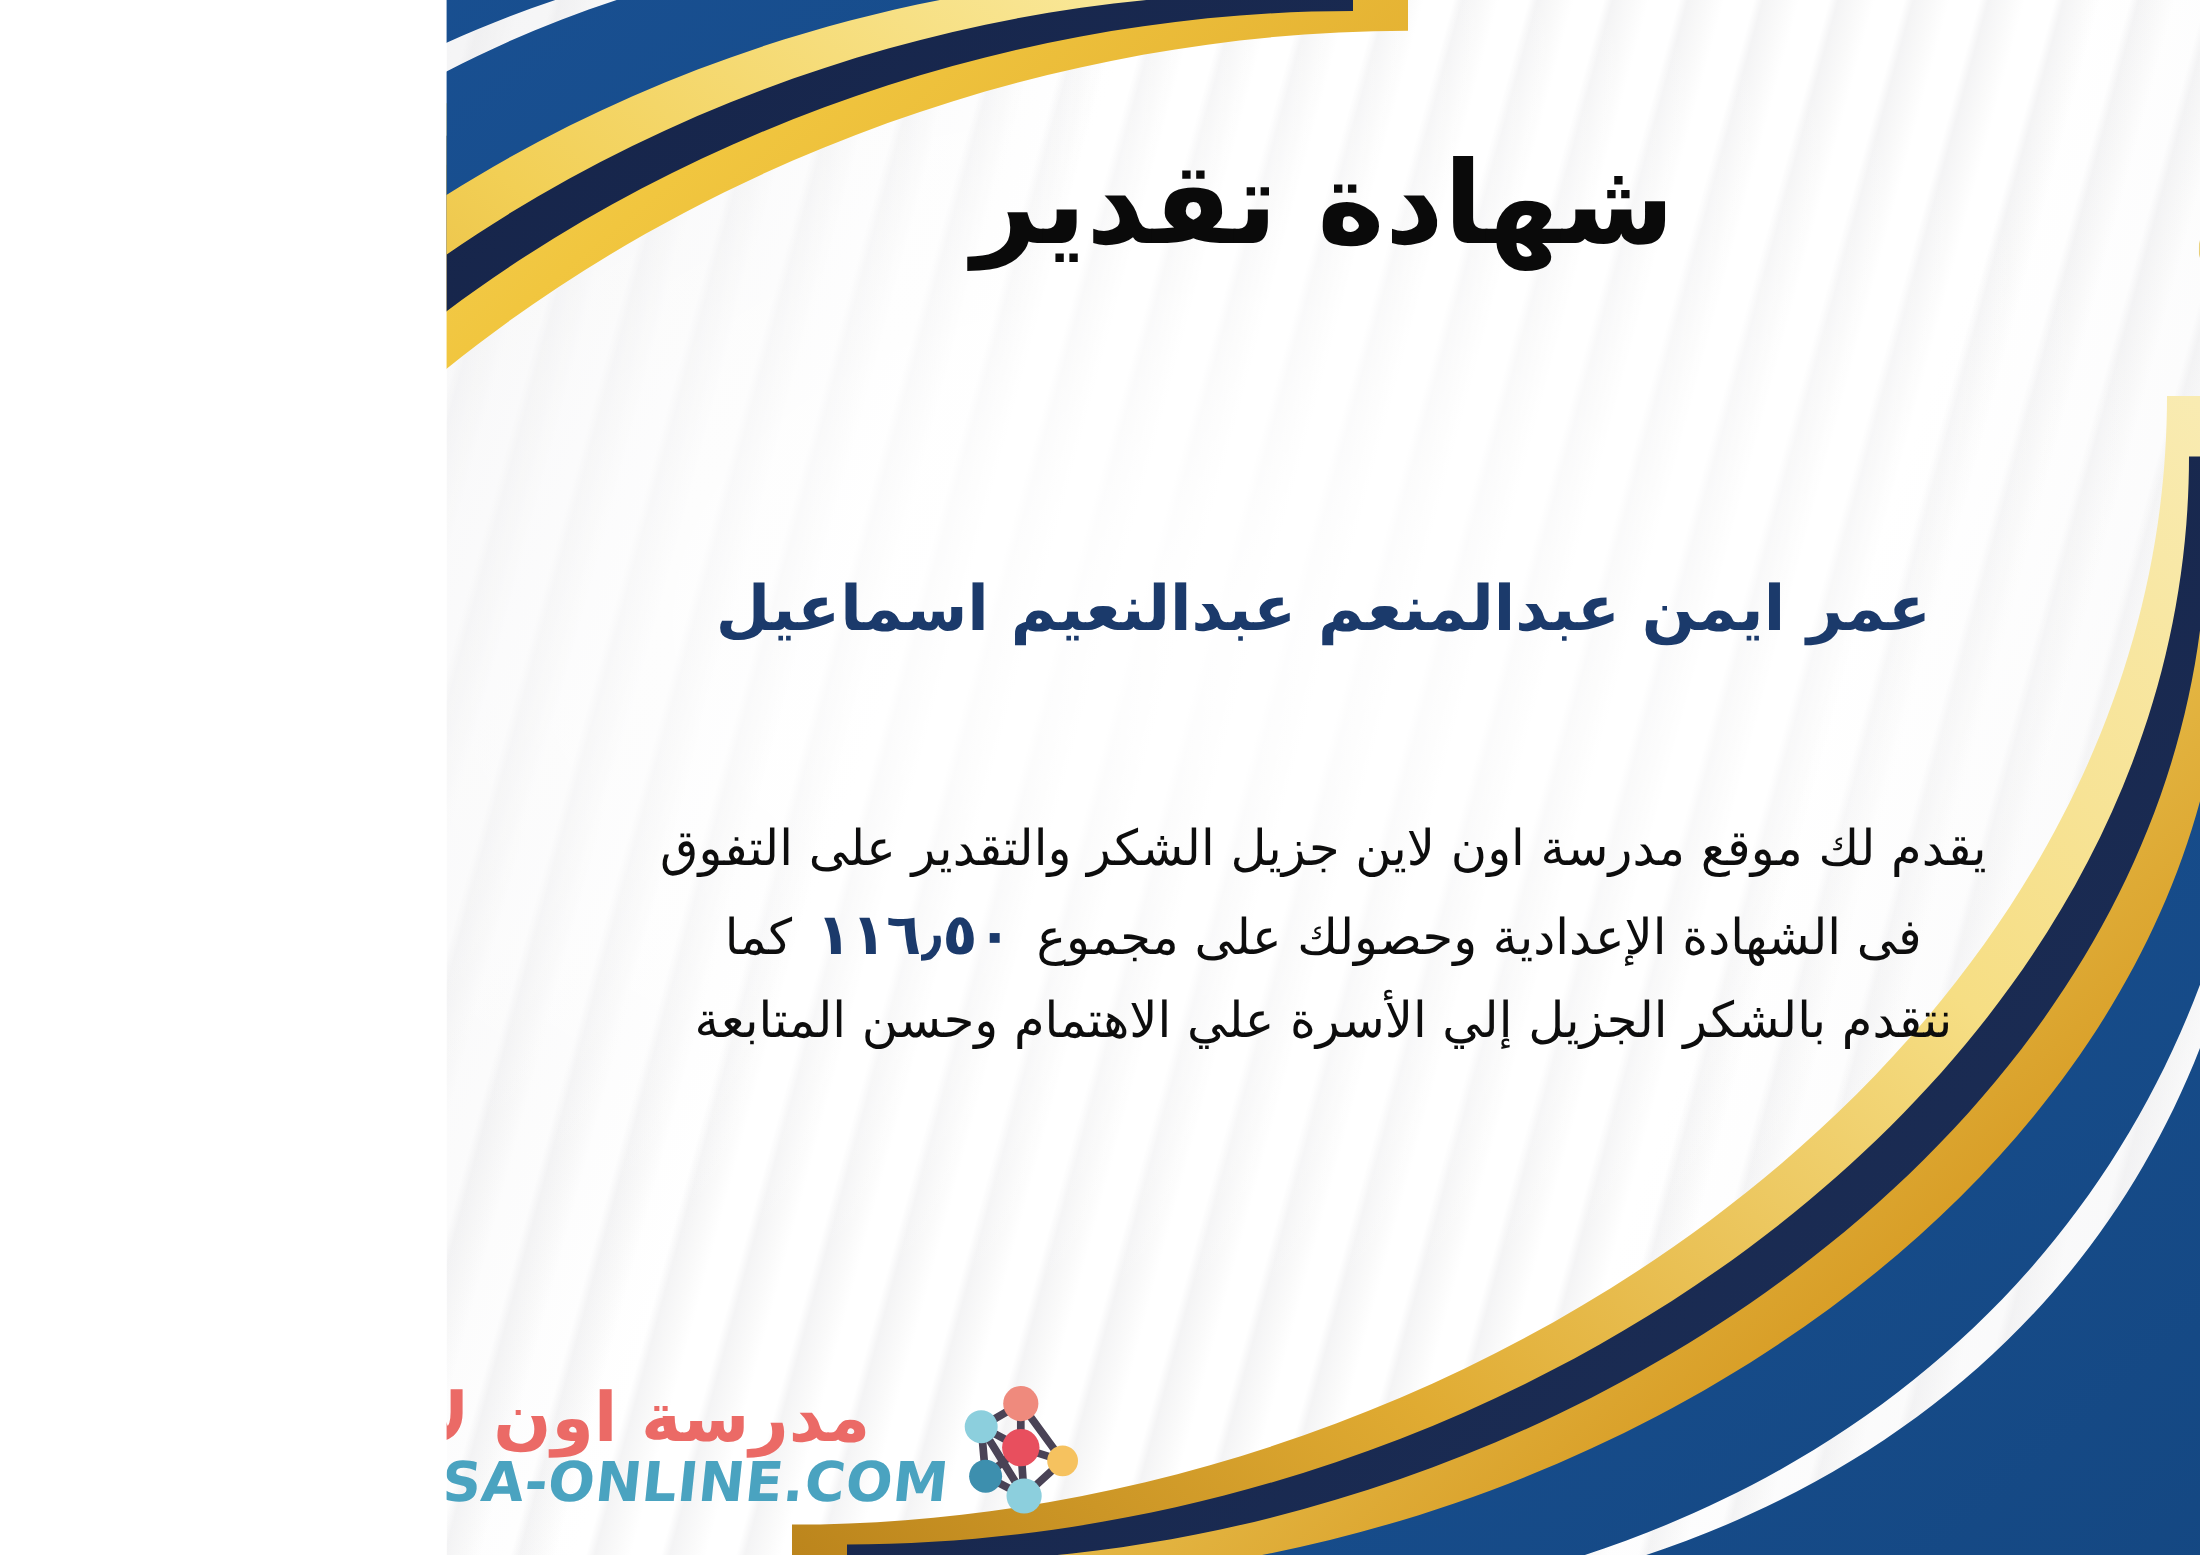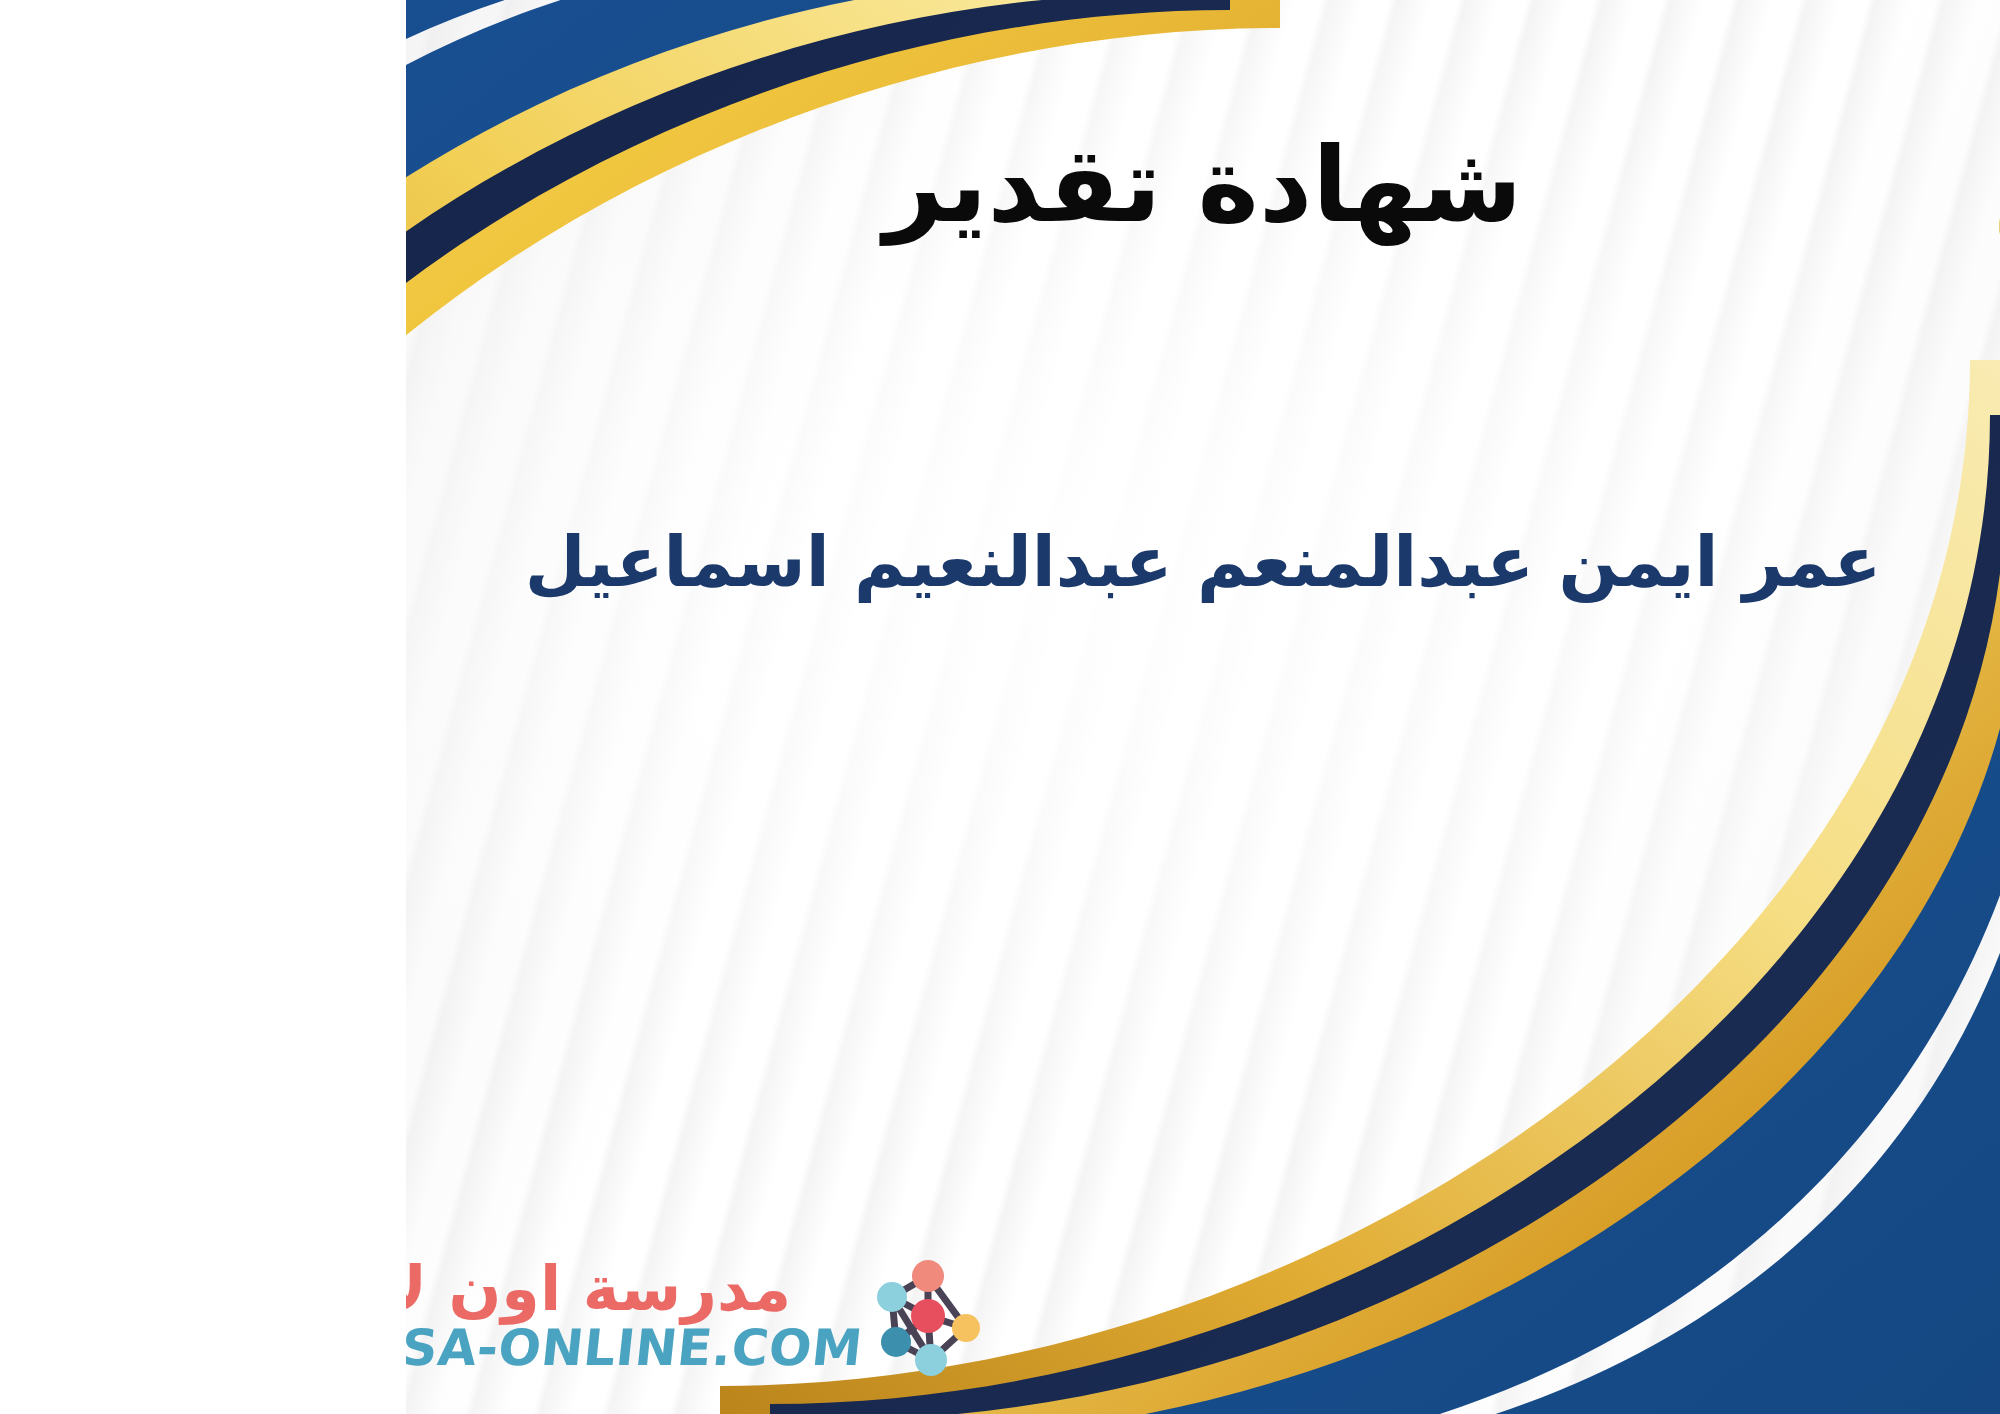--- a/index.html
+++ b/index.html
@@ -65,21 +65,21 @@
     color: #0a0a0a;
     letter-spacing: 1px;
     line-height: 1.1;
   }
 
   .student-name {
     position: absolute;
     top: 520px;
     left: 40px;
     right: 40px;
-    font-size: 70px;
+    font-size: 57px;
     font-weight: 700;
     color: #1b3a6b;
     line-height: 1.2;
     white-space: nowrap;
   }
 
   .body-block {
     position: absolute;
     top: 735px;
     left: 60px;
@@ -309,20 +309,25 @@
       <circle cx="0" cy="0" r="96" fill="none" stroke="#b08828" stroke-width="2" opacity="0.6"></circle>
     </g>
   </svg>
 
   <div class="content">
 
     <div class="cert-title">شهادة تقدير</div>
 
     <div class="student-name">عمر ايمن عبدالمنعم عبدالنعيم اسماعيل</div>
 
+    <div class="body-block">
+      <span class="body-line">يقدم لك موقع مدرسة اون لاين جزيل الشكر  والتقدير على التفوق</span>
+      <span class="body-line"><span>فى الشهادة الإعدادية وحصولك على مجموع</span><span class="score">١١٦٫٥٠</span><span>كما</span></span>
+      <span class="body-line">نتقدم  بالشكر الجزيل إلي الأسرة علي الاهتمام وحسن المتابعة</span>
+    </div>
 
   </div>
 
   <div class="brand">
     <svg class="brand-mark" viewBox="0 0 132 132">
       <g stroke="#4a4356" stroke-width="7" stroke-linecap="round">
         <line x1="66" y1="26" x2="30" y2="47"></line>
         <line x1="66" y1="26" x2="66" y2="66"></line>
         <line x1="66" y1="26" x2="104" y2="78"></line>
         <line x1="30" y1="47" x2="66" y2="66"></line>

